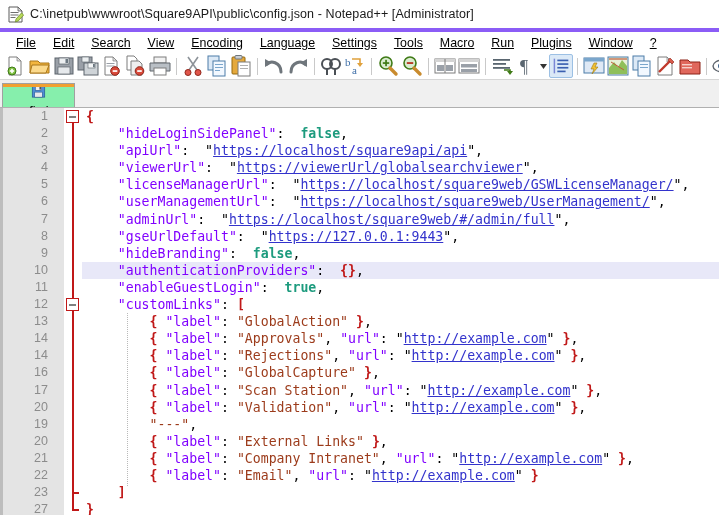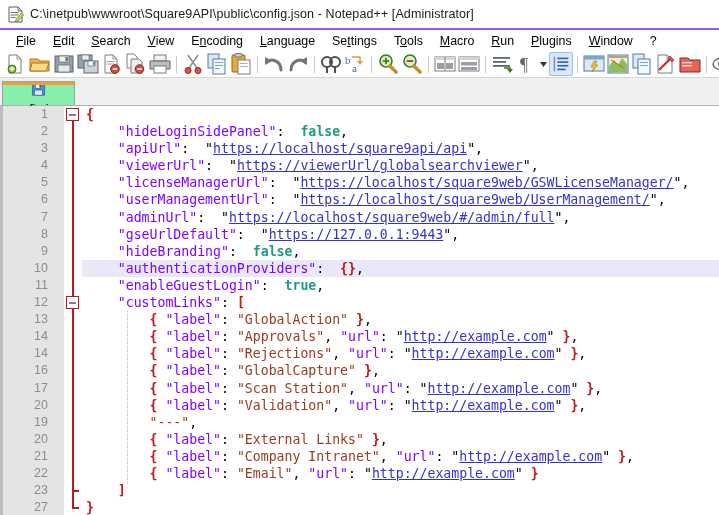--- a/index.html
+++ b/index.html
@@ -6,32 +6,32 @@
   body{
     width:719px;height:515px;overflow:hidden;
     background:#ffffff;
     font-family:"Liberation Sans", sans-serif;
     -webkit-font-smoothing:antialiased;
   }
   
   .titlebar{
     height:28px;display:flex;align-items:center;
     background:#ffffff;padding-left:7px;
-    border-bottom:2px solid #8b5cf6;
+    border-bottom:4px solid #8b5cf6;
   }
   .titlebar .appicon{
     width:17px;height:17px;position:relative;margin-right:6px;flex:0 0 auto;
   }
   .titlebar .title{
     font-size:12.5px;color:#1b1b1b;white-space:nowrap;letter-spacing:0.1px;
   }
   
   .menubar{
     height:21px;display:flex;align-items:center;background:#ffffff;
-    padding-left:8px;font-size:12.4px;color:#000;
+    padding-left:8px;font-size:12.4px;color:#000;text-decoration:underline;
   }
   .menubar .mi{
     padding:1px 9px 1px 8px;white-space:nowrap;cursor:default;
   }
   .menubar .mi u{text-decoration:underline;}
   
   .toolbar{
     height:26px;display:flex;align-items:center;background:#ffffff;
     padding-left:4px;border-bottom:1px solid #d6d6d6;
   }

